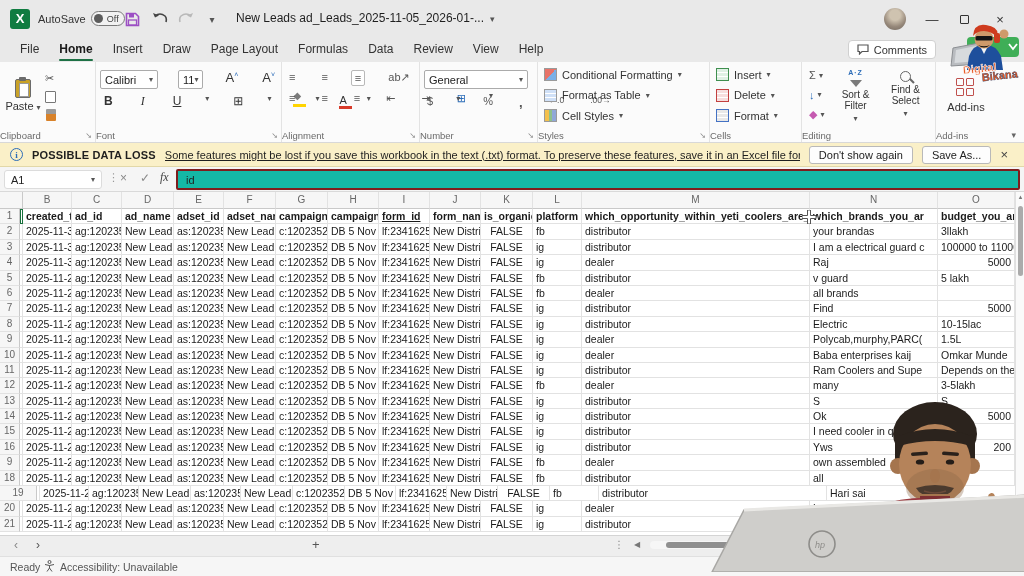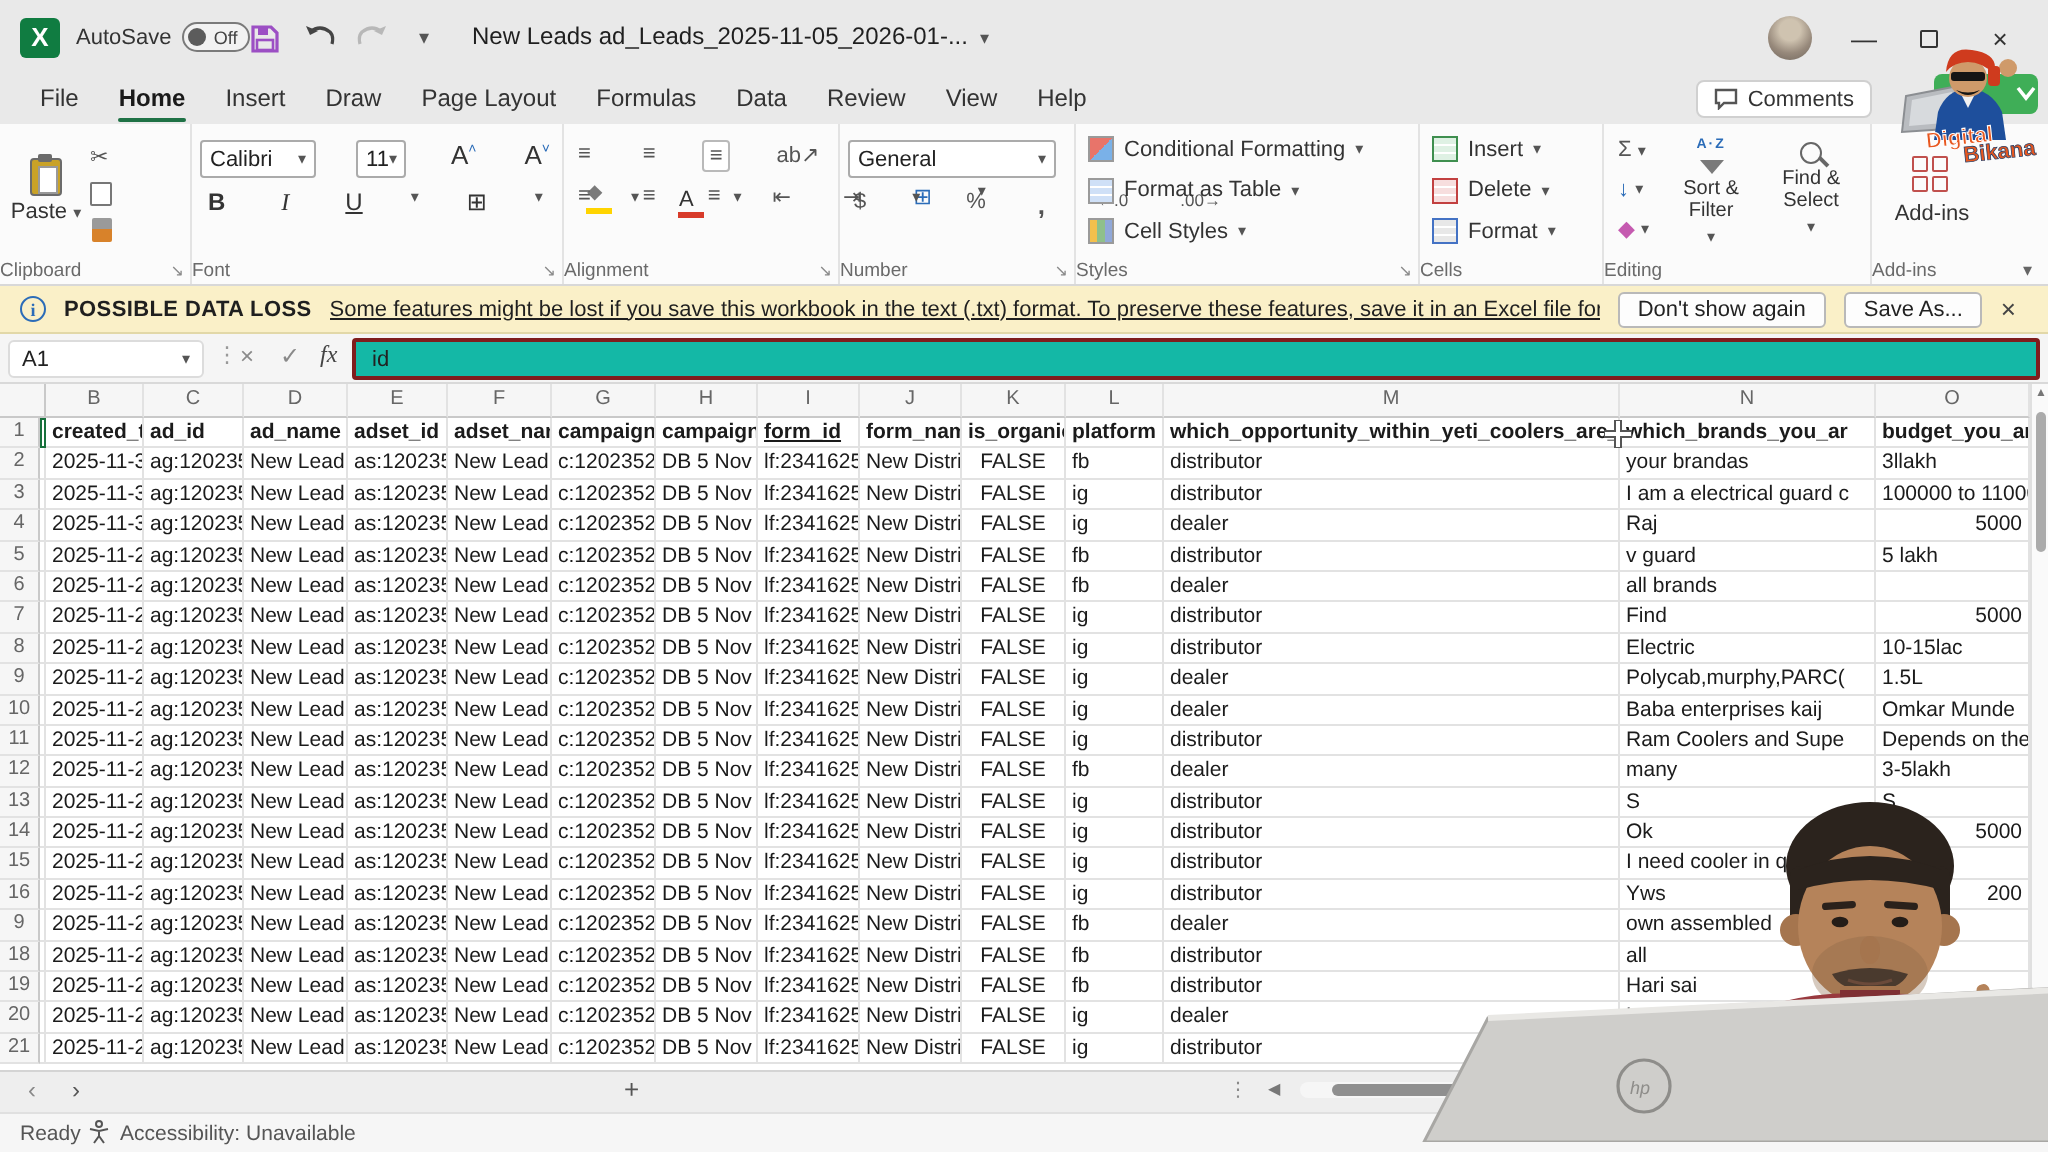--- a/index.html
+++ b/index.html
@@ -742,21 +742,21 @@
       <div class="gcell" style="width: 51px;">DB 5 Nov</div>
       <div class="gcell" style="width: 51px;">lf:2341625</div>
       <div class="gcell" style="width: 51px;">New Distri</div>
       <div class="gcell c-center" style="width: 52px;">FALSE</div>
       <div class="gcell" style="width: 49px;">fb</div>
       <div class="gcell" style="width: 228px;">distributor</div>
       <div class="gcell" style="width: 128px;">all</div>
       <div class="gcell" style="width: 77px;"></div>
     </div>
     <div class="grow">
-      <div class="gcell rowhead" style="width: 20px;">19</div>
+      <div class="gcell rowhead" style="width: 37px;">19</div>
       <div class="gcell cA" style="width: 3px;"></div>
       <div class="gcell" style="width: 49px;">2025-11-2</div>
       <div class="gcell" style="width: 50px;">ag:120235</div>
       <div class="gcell" style="width: 52px;">New Lead:</div>
       <div class="gcell" style="width: 50px;">as:120235</div>
       <div class="gcell" style="width: 52px;">New Lead:</div>
       <div class="gcell" style="width: 52px;">c:1202352</div>
       <div class="gcell" style="width: 51px;">DB 5 Nov</div>
       <div class="gcell" style="width: 51px;">lf:2341625</div>
       <div class="gcell" style="width: 51px;">New Distri</div>

